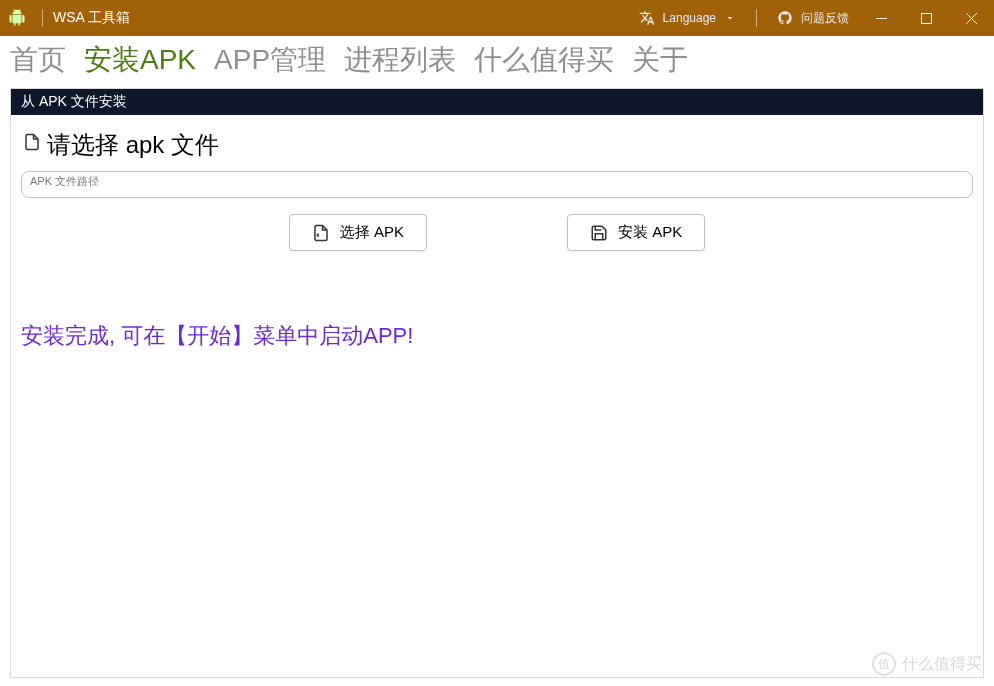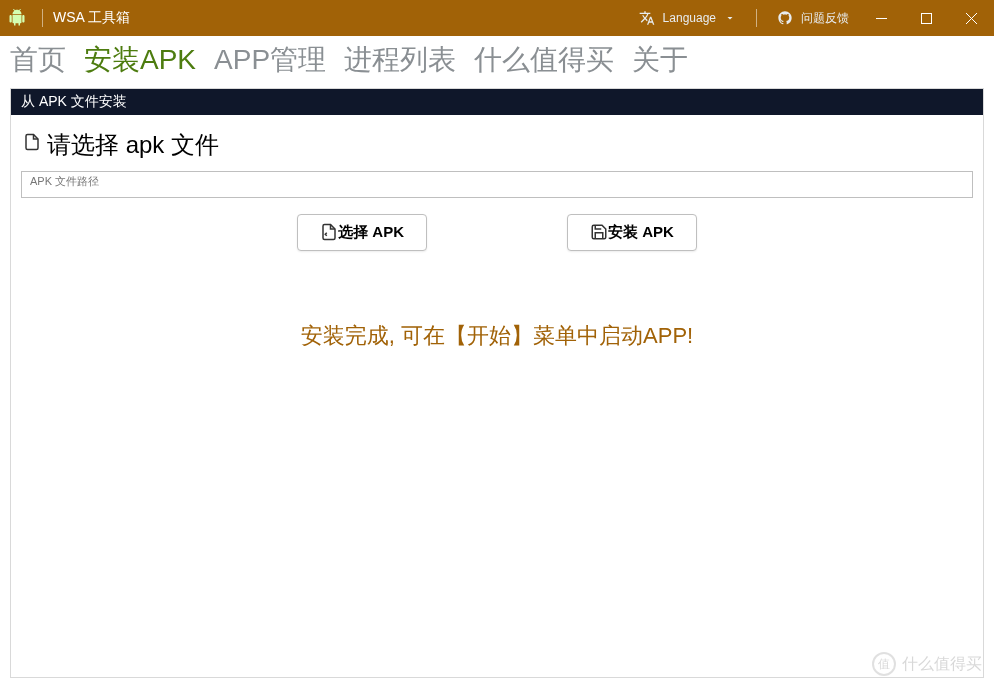--- a/index.html
+++ b/index.html
@@ -18,29 +18,29 @@
 .tabs .tab { cursor: pointer; line-height: 1.3; }
 .tabs .tab.active { color: #4d7c0f; }
 
 .panel { margin: 6px 10px 10px 10px; border: 1px solid #d9d9d9; }
 .panel-header { background: #0f172a; color: #fff; font-size: 14px; padding: 4px 10px; }
 .panel-body { padding: 14px 10px 18px 10px; }
 
 .select-row { display: flex; align-items: flex-start; gap: 6px; font-size: 24px; margin-bottom: 10px; padding-left: 2px; }
 .file-icon { width: 18px; height: 22px; }
 
-.field-wrap { border: 1px solid #bfbfbf; border-radius: 0; padding: 2px 8px 6px 8px; }
+.field-wrap { border: 1px solid #bfbfbf; border-radius: 8px; padding: 2px 8px 6px 8px; }
 .field-label { font-size: 11px; color: #777; margin-bottom: 2px; }
 .field-input { width: 100%; border: none; outline: none; font-size: 16px; color: #222; background: transparent; }
 
 .btn-row { display: flex; justify-content: center; gap: 140px; margin-top: 16px; }
-.btn { display: flex; align-items: flex-start; gap: 0; border: 1px solid #bfbfbf; background: #fff; border-radius: 4px; padding: 8px 22px; font-size: 15px; font-weight: 700; cursor: pointer; box-shadow: 0 1px 2px rgba(0,0,0,0.08); }
+.btn { display: flex; align-items: flex-end; gap: 10px; border: 1px solid #bfbfbf; background: #fff; border-radius: 4px; padding: 8px 22px; font-size: 15px; font-weight: 400; cursor: pointer; box-shadow: 0 1px 2px rgba(0,0,0,0.08); }
 .btn svg { width: 18px; height: 18px; }
 
-.status-msg { text-align: center; font-size: 22px; color: #a16207; margin-top: 70px; }
+.status-msg { text-align: left; font-size: 22px; color: #6d28d9; margin-top: 70px; }
 
 .watermark { position: absolute; right: 12px; bottom: 10px; display: flex; align-items: center; gap: 6px; opacity: 0.25; font-size: 16px; color: #666; }
 .watermark .wm-circle { width: 24px; height: 24px; border-radius: 50%; border: 2px solid #888; display: flex; align-items: center; justify-content: center; font-size: 12px; }
 </style>
 </head>
 <body>
 
 <div class="titlebar">
   <span class="android-icon">
     <svg viewBox="0 0 24 24" fill="#d4ffb1">

